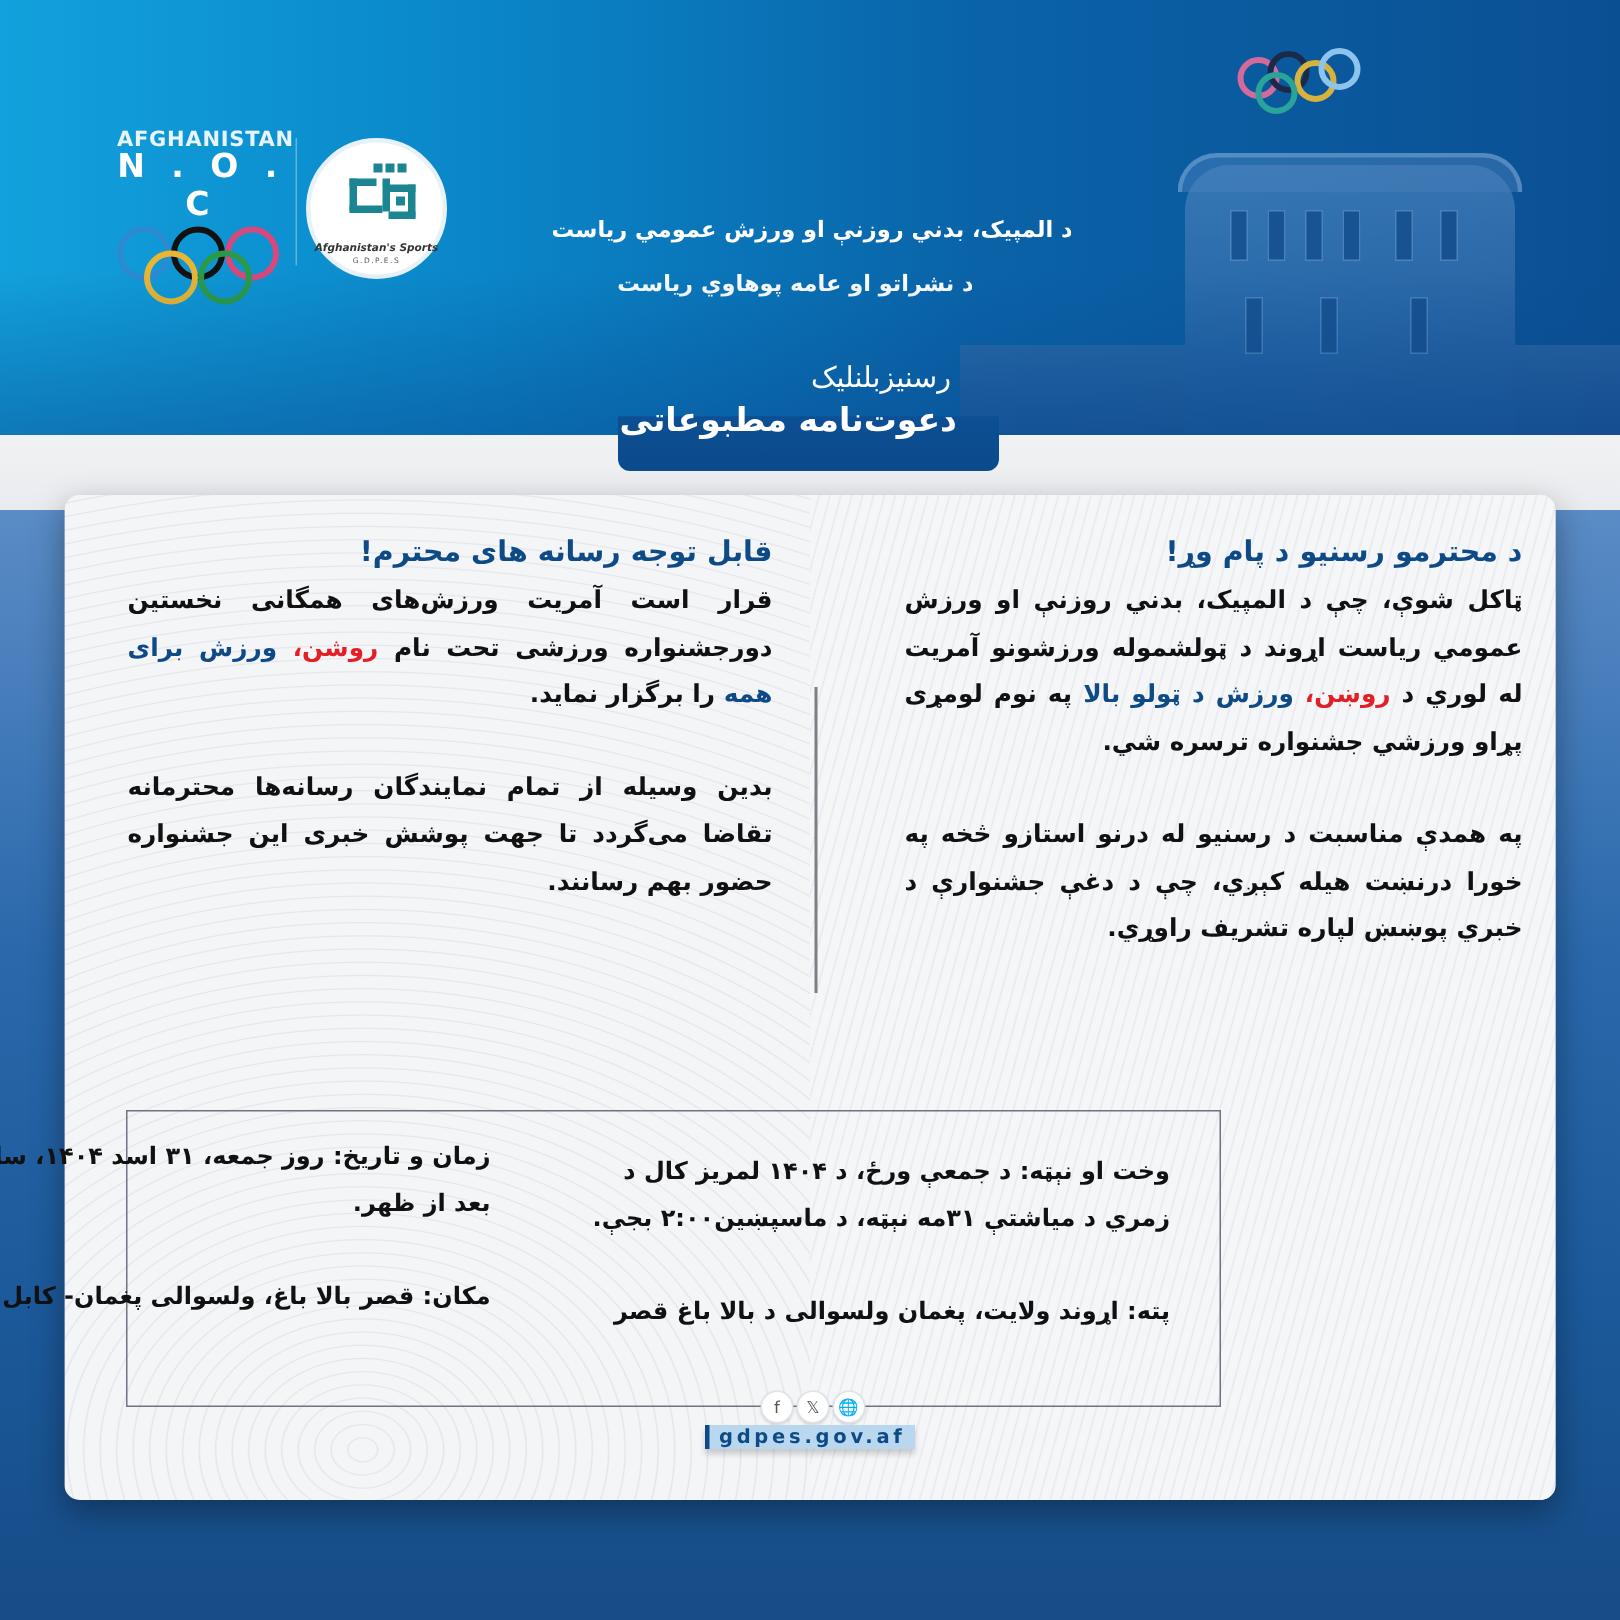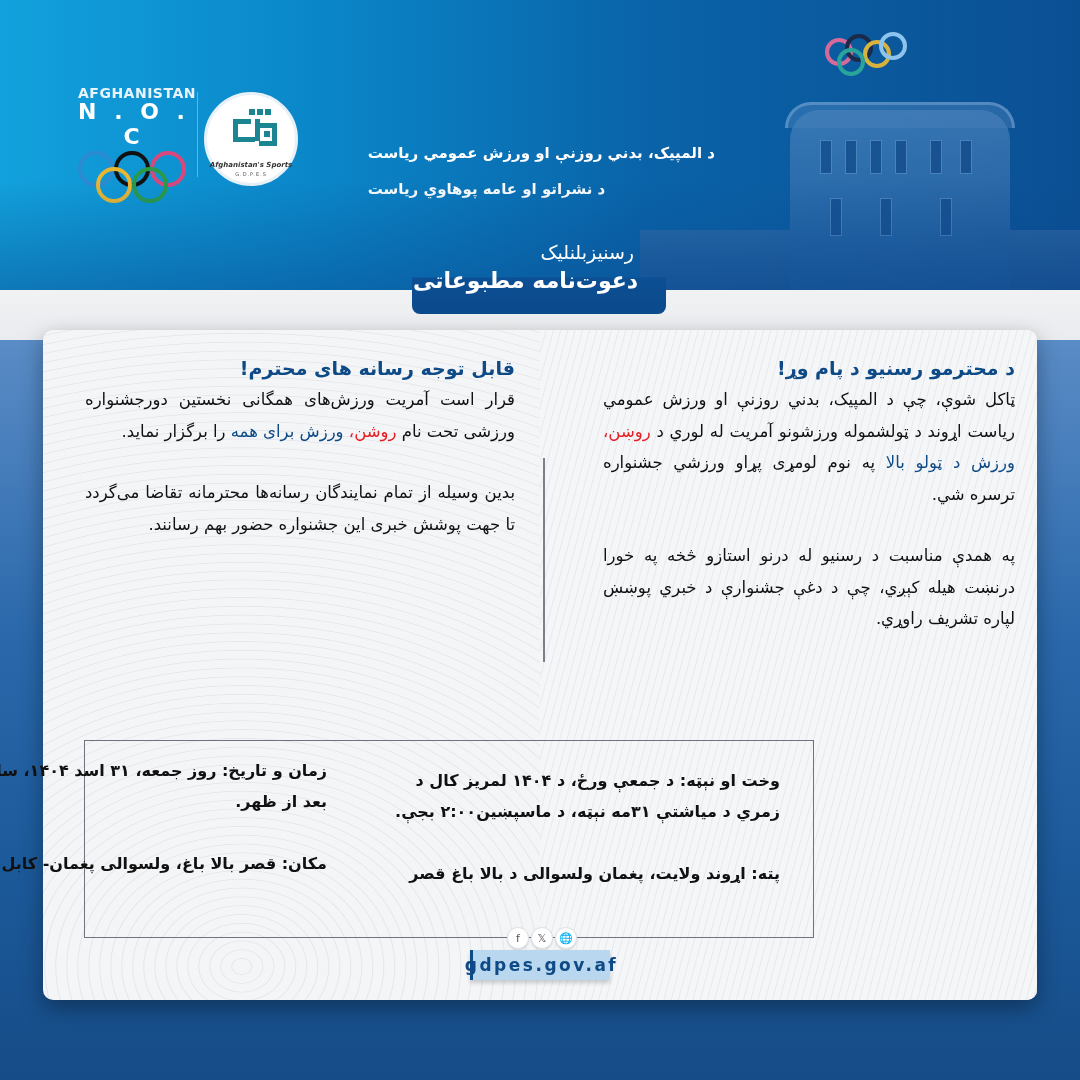--- a/index.html
+++ b/index.html
@@ -51,21 +51,21 @@
   .noc-rings span { position: absolute; width: 36px; height: 36px; border-radius: 50%; border: 4px solid; }
   .logo-divider { position: absolute; left: 197px; top: 92px; width: 1px; height: 85px; background: rgba(255,255,255,0.35); }
   .gdpes-logo {
     position: absolute; left: 204px; top: 92px; width: 94px; height: 94px; border-radius: 50%;
     background: #ffffff; border: 3px solid #e7f1f8;
   }
   .gdpes-mark { position: absolute; left: 26px; top: 14px; width: 44px; height: 42px; }
   .gdpes-mark i { position: absolute; background: #1b8591; }
   .gdpes-caption { position: absolute; left: 0; right: 0; top: 66px; text-align: center; font-size: 7px; color: #333; font-weight: bold; font-style: italic; }
   .gdpes-caption2 { position: absolute; left: 0; right: 0; top: 76px; text-align: center; font-size: 5px; color: #555; letter-spacing: 1px; }
-  .org-lines { position: absolute; right: 365px; top: 142px; text-align: left; direction: rtl; color: #ffffff; }
+  .org-lines { position: absolute; right: 365px; top: 142px; text-align: center; direction: rtl; color: #ffffff; }
   .org-line { font-size: 15px; font-weight: bold; line-height: 22px; white-space: nowrap; }
   .org-line + .org-line { margin-top: 14px; margin-right: 22px; }
   .title-pill {
     position: absolute; left: 412px; top: 232px; width: 254px; height: 82px;
     background: linear-gradient(180deg, rgba(12,84,160,0) 0%, rgba(12,84,160,0) 55%, #0d4f94 56%, #0b4a8b 100%);
     border-radius: 0 0 8px 8px;
     direction: rtl; text-align: right; padding-right: 28px; color: #ffffff;
   }
   .title-pill .t1 { font-size: 19px; font-weight: normal; padding-top: 6px; line-height: 28px; margin-right: 4px; }
   .title-pill .t2 { font-size: 22px; font-weight: bold; line-height: 30px; }
@@ -89,43 +89,43 @@
   }
   .card-right-texture {
     position: absolute; left: 497px; top: 0; width: 497px; height: 670px;
     border-radius: 0 10px 10px 0;
     background: repeating-linear-gradient(105deg, #f5f6f8 0px, #f5f6f8 5px, #e7e9ed 6px, #f5f6f8 7px);
   }
   .col { position: absolute; direction: rtl; text-align: justify; text-align-last: right; color: #111; }
   .col-right { left: 560px; top: 22px; width: 412px; }
   .col-left  { left: 42px;  top: 22px; width: 430px; }
   .heading { color: #0e4a86; font-size: 19px; font-weight: bold; line-height: 32px; text-align: center; }
-  .para { font-size: 16.5px; font-weight: normal; line-height: 31.5px; }
+  .para { font-size: 16.5px; font-weight: bold; line-height: 31.5px; }
   .para + .para { margin-top: 30px; }
   .hl-red { color: #e31e24; }
   .hl-blue { color: #0e4a86; }
   .divider { position: absolute; left: 500px; top: 128px; width: 2px; height: 204px; background: #7b8088; }
   .info-box {
     position: absolute; left: 41px; top: 410px; width: 730px; height: 198px;
     border: 1.5px solid #6d7480;
   }
   .info-col { position: absolute; direction: rtl; text-align: right; color: #111; font-size: 16px; font-weight: bold; line-height: 31px; }
   .info-right { right: 33px; top: 24px; width: 400px; }
   .info-left  { right: 486px; top: 14px; width: 420px; }
   .info-gap { height: 31px; }
   .socials { position: absolute; left: 464px; top: 597px; height: 22px; display: flex; gap: 2px; }
   .social-btn {
     width: 22px; height: 22px; border-radius: 50%; background: #ffffff; border: 1px solid #dfe3e8;
     display: flex; align-items: center; justify-content: center; font-size: 11px; color: #555;
     box-shadow: 0 1px 2px rgba(0,0,0,0.15);
   }
   .url-pill {
-    position: absolute; left: 427px; top: 620px; width: 140px; height: 30px;
+    position: absolute; left: 427px; top: 620px; width: 140px; height: 16px;
     background: #b9d7ee; border-left: 3px solid #0e4a86;
-    color: #0e4a86; font-size: 17px; font-weight: bold; letter-spacing: 2.5px;
+    color: #0e4a86; font-size: 13px; font-weight: bold; letter-spacing: 2.5px;
     display: flex; align-items: center; justify-content: center;
     box-shadow: 0 3px 4px rgba(0,0,0,0.18);
     font-family: "DejaVu Sans", sans-serif;
   }
 </style>
 </head>
 <body>
 
 <div class="header">
   <div class="building">

